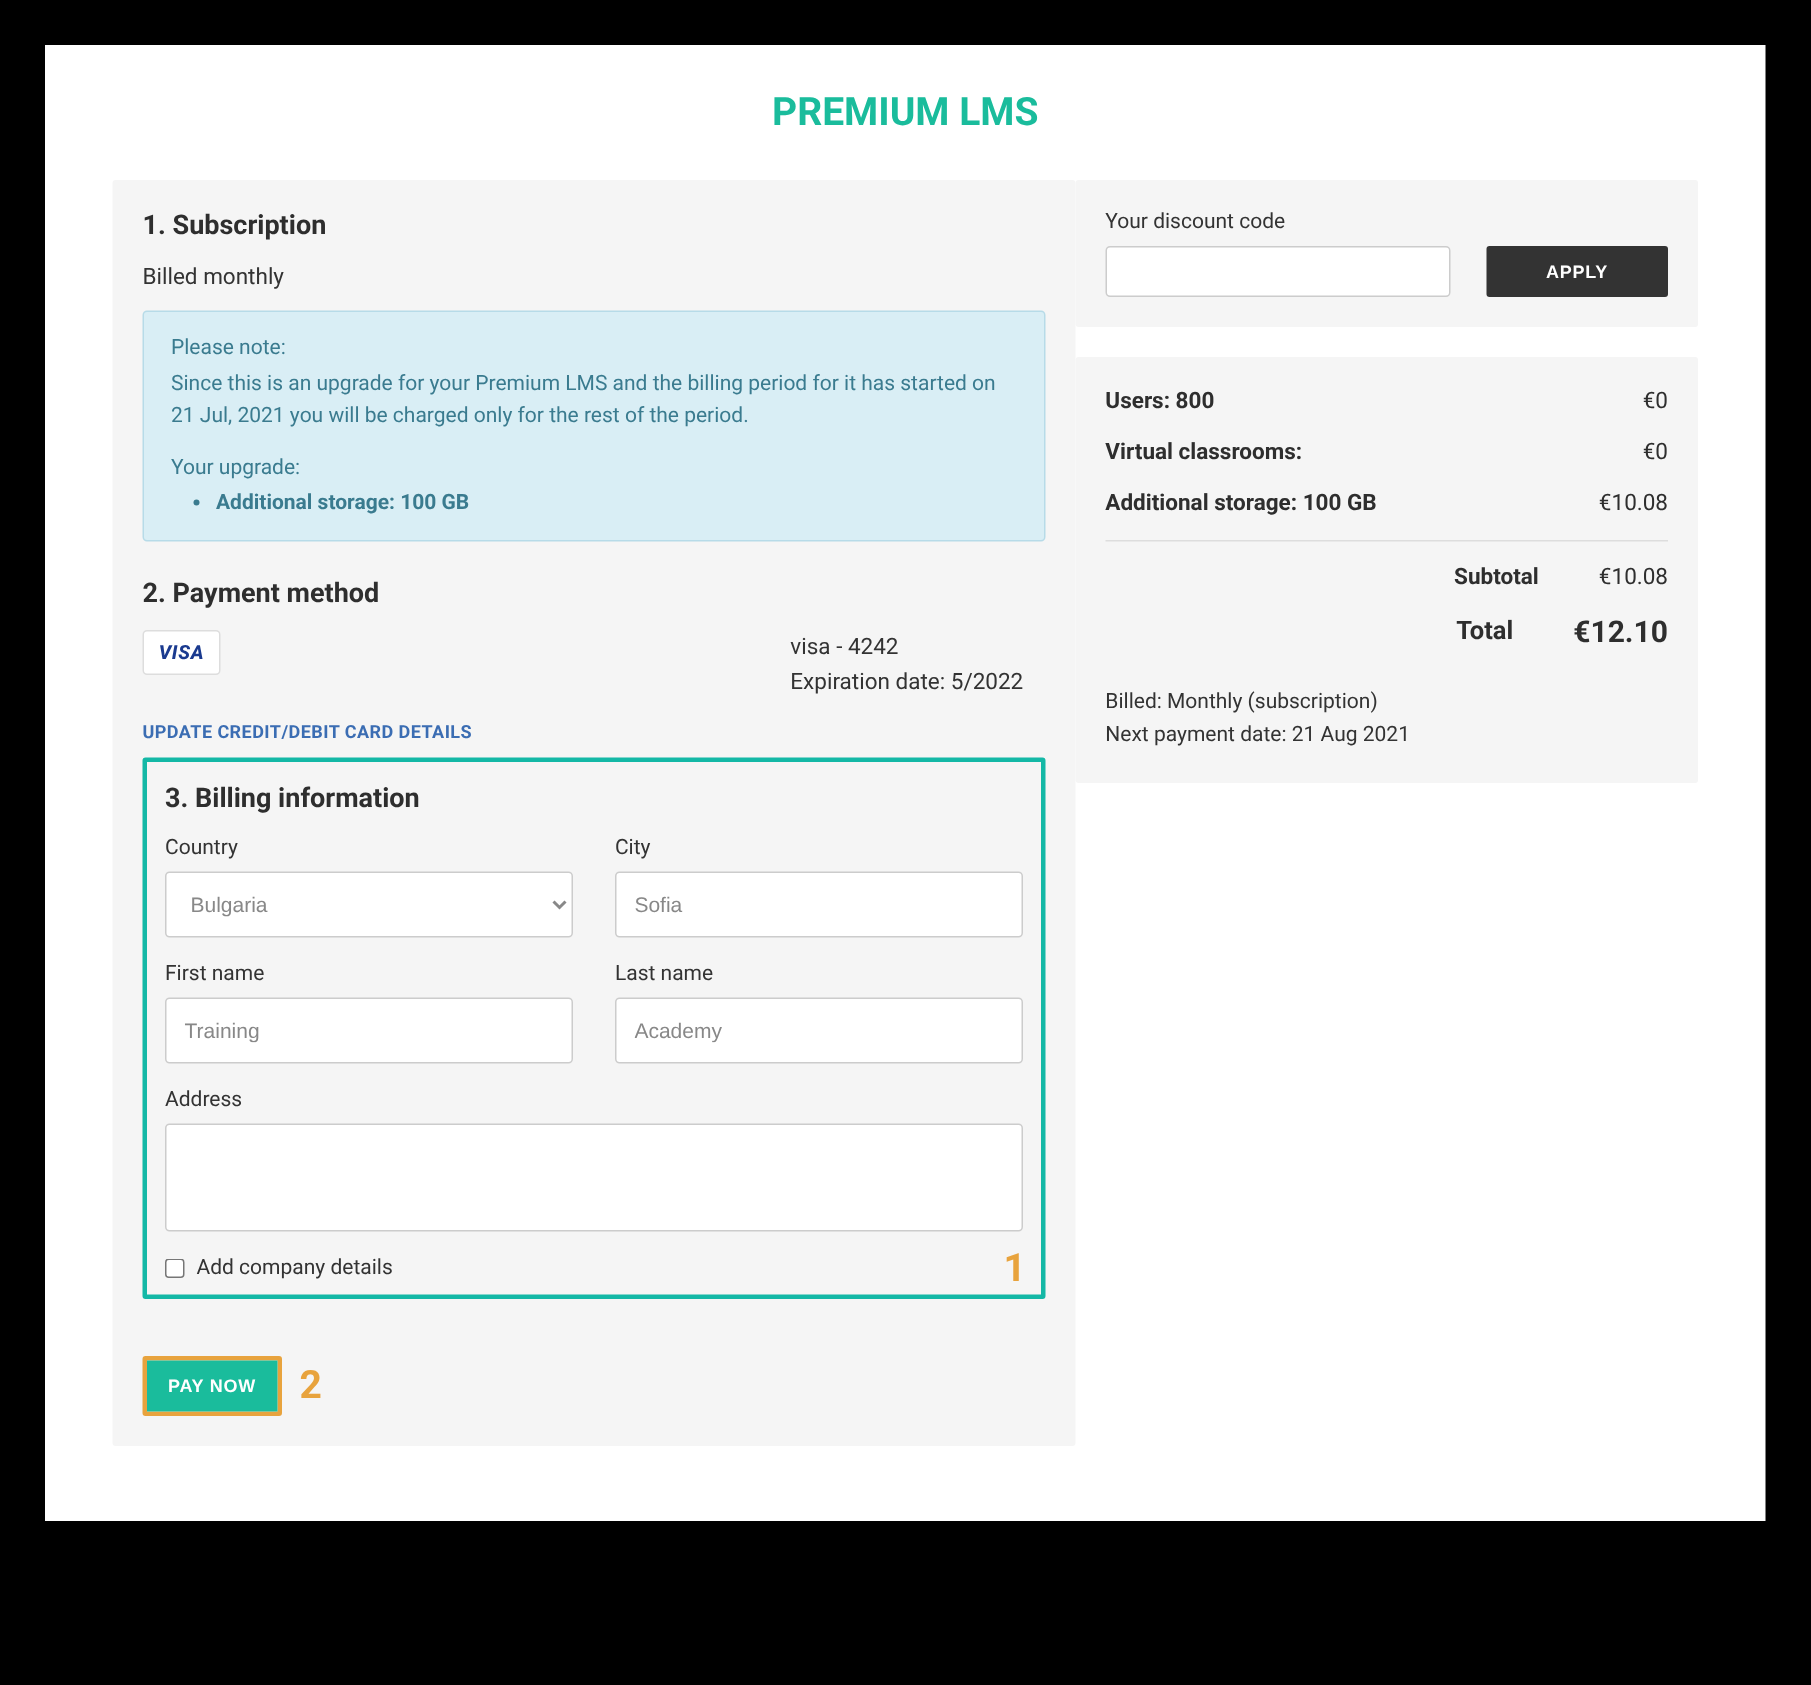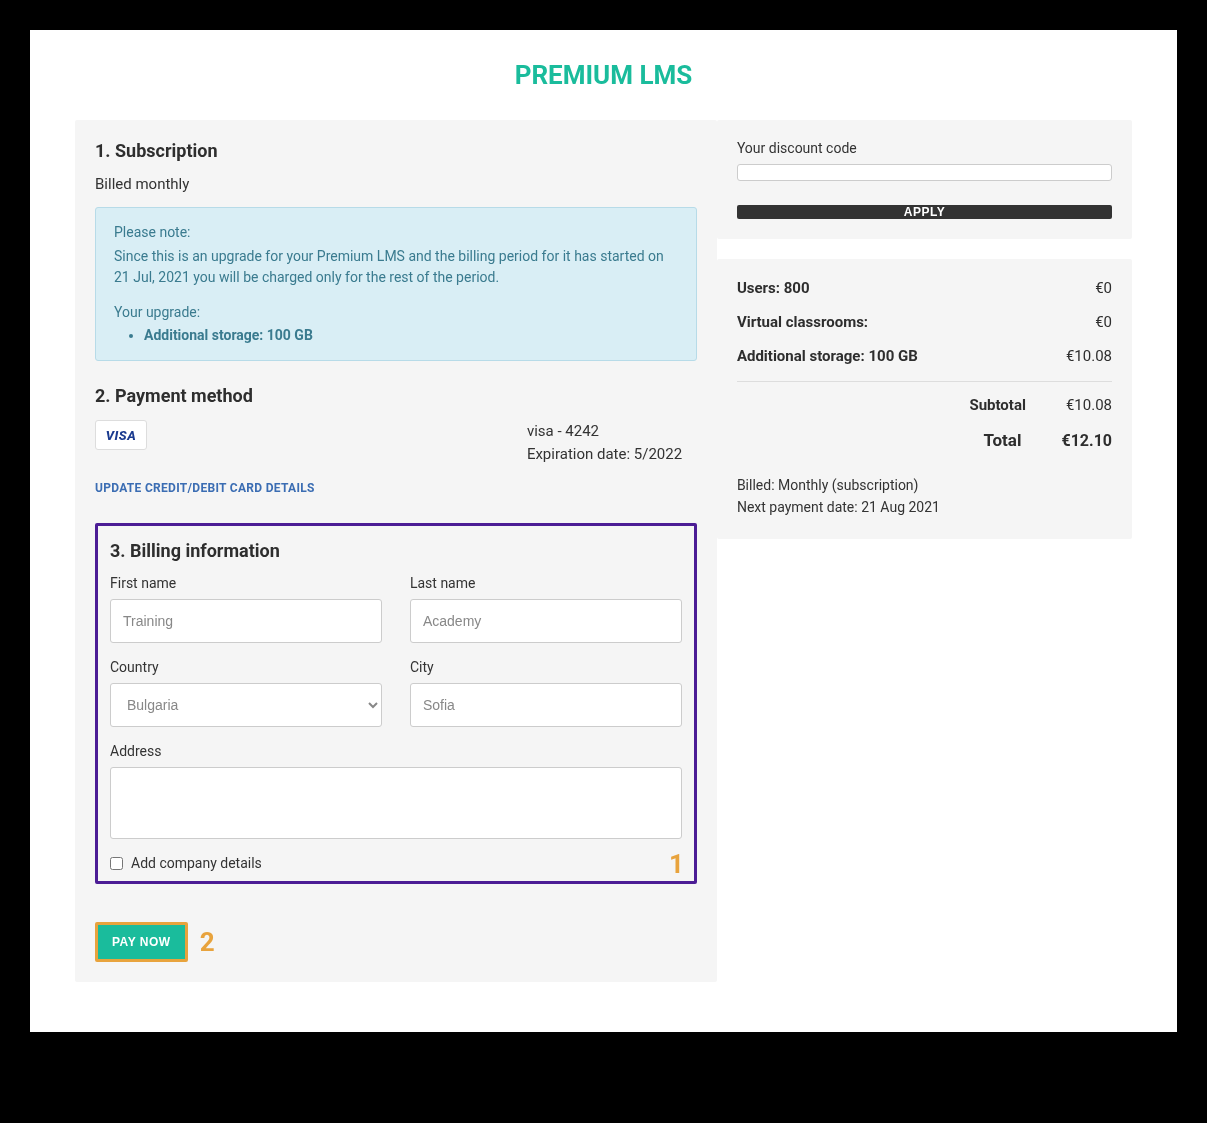--- a/index.html
+++ b/index.html
@@ -95,22 +95,22 @@
       width: 170px;
     }
     .update-link {
       color: #3b6db3;
       font-size: 12px;
       font-weight: 700;
       letter-spacing: 0.3px;
       cursor: pointer;
     }
     .billing-box {
-      margin-top: 28px;
-      border: 3px solid #4c1d95;
+      margin-top: 10px;
+      border: 3px solid #14b8a6;
       border-radius: 2px;
       padding: 14px 12px 10px;
       position: relative;
     }
     .form-row {
       display: flex;
       gap: 28px;
       margin-bottom: 16px;
     }
     .form-group { flex: 1; display: flex; flex-direction: column; }
@@ -180,21 +180,20 @@
     }
     .discount-label {
       font-size: 14px;
       color: #333;
       margin-bottom: 8px;
     }
     .discount-row {
       display: flex;
       gap: 24px;
       align-items: stretch;
-      flex-direction: column;
     }
     .discount-input {
       flex: 1;
       height: 34px;
       background: #fff;
       border: 1px solid #ccc;
       border-radius: 3px;
       padding: 0 10px;
     }
     .apply-btn {
@@ -218,21 +217,21 @@
     }
     .summary-row .label { font-weight: 700; }
     .summary-row .value { color: #2e2e2e; }
     .summary-divider {
       border: none;
       border-top: 1px solid #ddd;
       margin: 4px 0 14px;
     }
     .totals .summary-row .label { font-weight: 700; }
     .total-final .label { font-weight: 700; font-size: 17px; }
-    .total-final .value { font-weight: 700; font-size: 16px; }
+    .total-final .value { font-weight: 700; font-size: 20px; }
     .billing-meta {
       margin-top: 24px;
       font-size: 14px;
       color: #333;
       line-height: 1.6;
     }
   </style>
 </head>
 <body>
 
@@ -266,39 +265,39 @@
           </div>
         </div>
         <div class="update-link">UPDATE CREDIT/DEBIT CARD DETAILS</div>
       </div>
 
       <div class="billing-box">
         <div class="section-heading">3. Billing information</div>
 
         <div class="form-row">
           <div class="form-group">
-            <label>First name</label>
-            <input class="form-control" type="text" value="Training" style="">
-          </div>
-          <div class="form-group">
-            <label>Last name</label>
-            <input class="form-control" type="text" value="Academy" style="">
-          </div>
-        </div>
-
-        <div class="form-row">
-          <div class="form-group">
             <label>Country</label>
             <select class="form-control">
               <option>Bulgaria</option>
             </select>
           </div>
           <div class="form-group">
             <label>City</label>
             <input class="form-control" type="text" value="Sofia" style="">
+          </div>
+        </div>
+
+        <div class="form-row">
+          <div class="form-group">
+            <label>First name</label>
+            <input class="form-control" type="text" value="Training" style="">
+          </div>
+          <div class="form-group">
+            <label>Last name</label>
+            <input class="form-control" type="text" value="Academy" style="">
           </div>
         </div>
 
         <div class="form-row">
           <div class="form-group">
             <label>Address</label>
             <textarea class="form-control" style=""></textarea>
           </div>
         </div>
 

